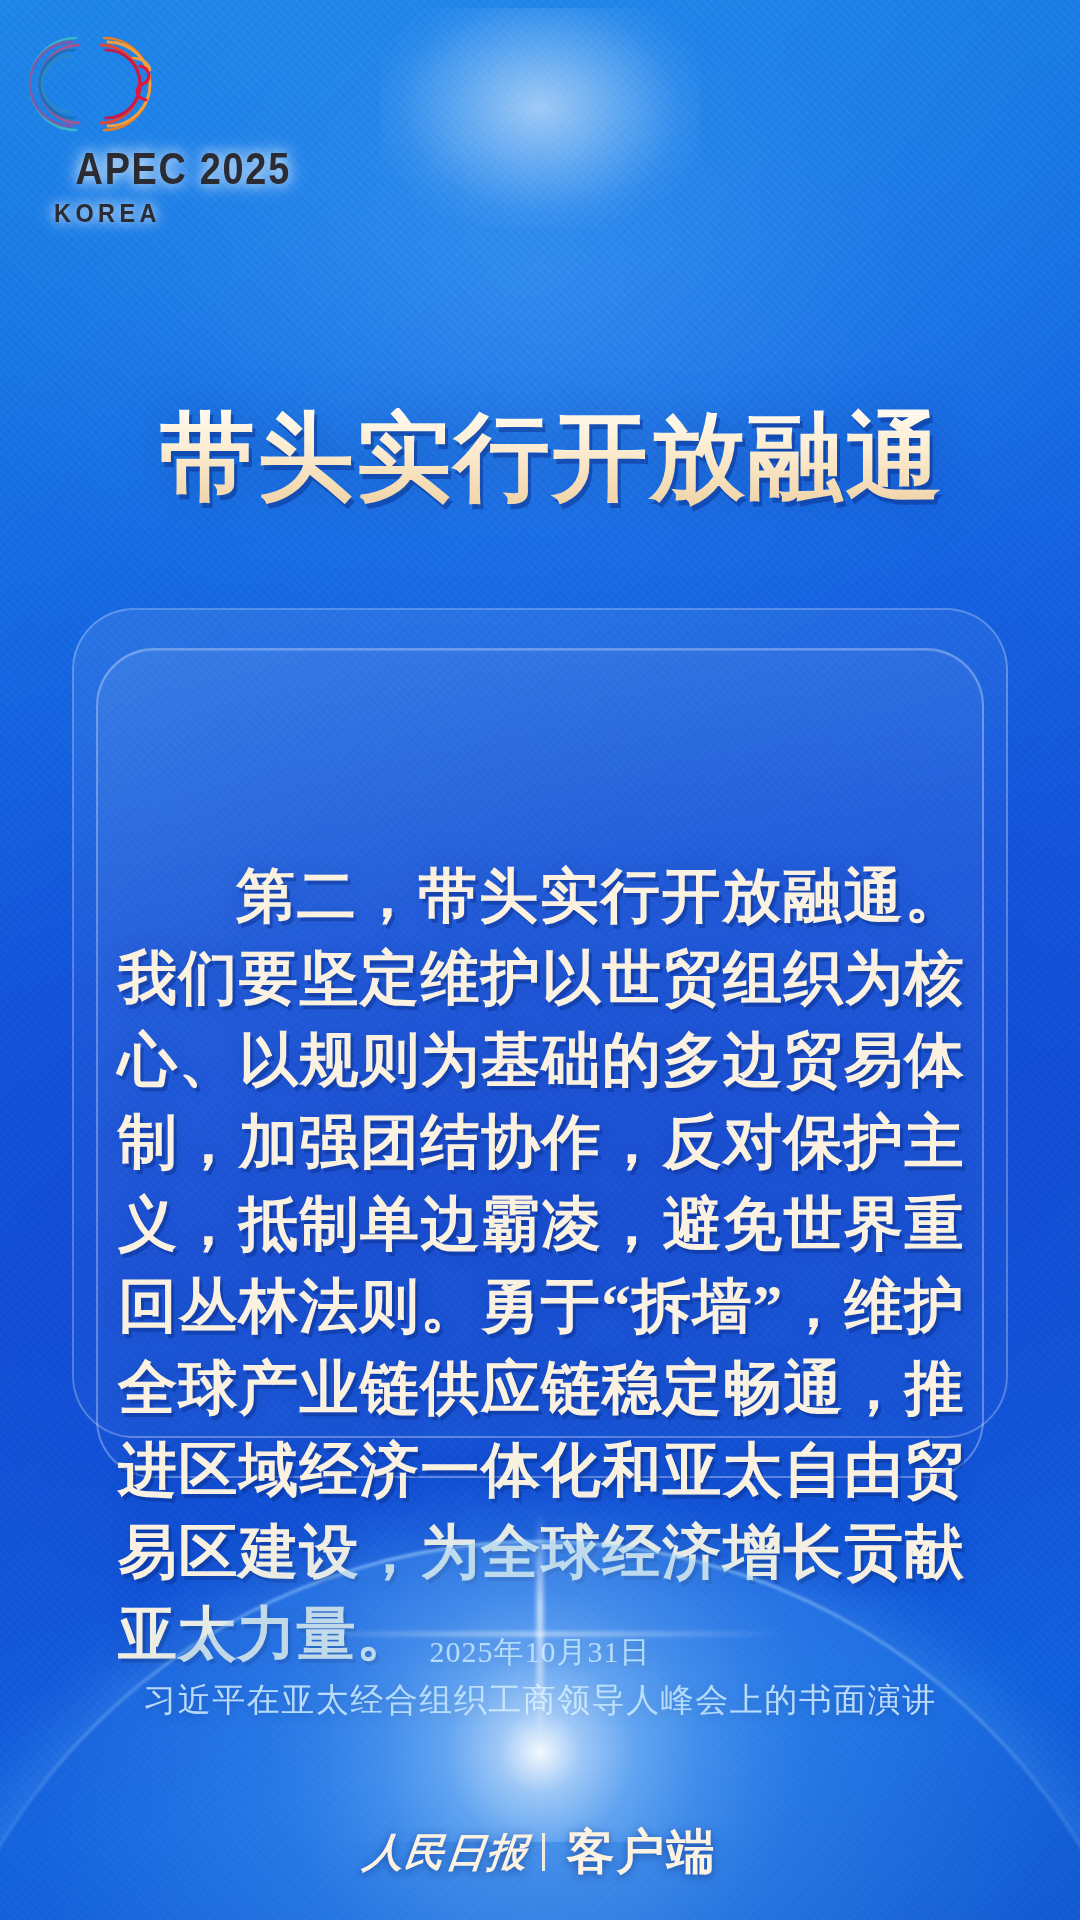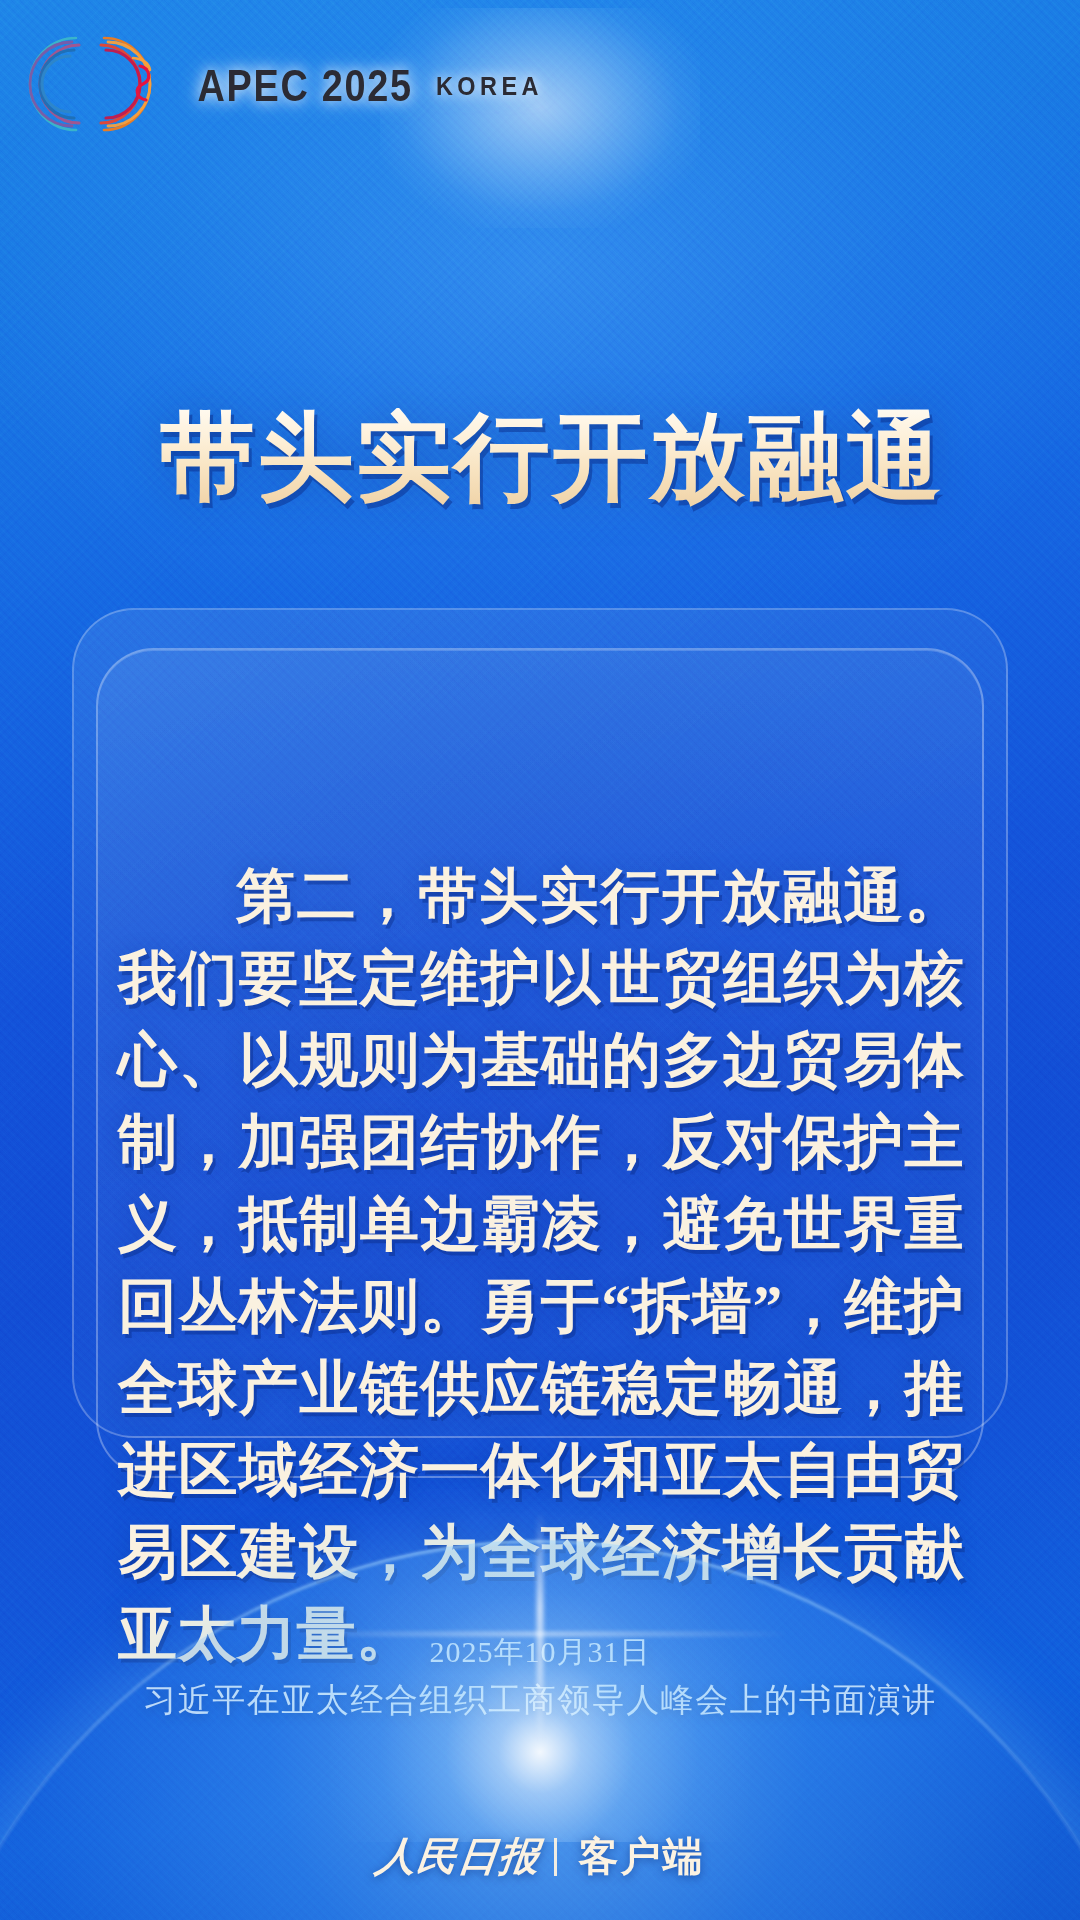--- a/index.html
+++ b/index.html
@@ -46,21 +46,21 @@
         rgba(0,0,0,0.030) 4px, rgba(0,0,0,0.030) 5px,
         rgba(0,0,0,0.00) 5px, rgba(0,0,0,0.00) 7px);
     pointer-events:none;
     mix-blend-mode:overlay;
     opacity:0.85;
   }
 
   
   #logo-block {
     position:absolute; top:28px; left:0; right:0;
-    display:flex; flex-direction:row; align-items:center;
+    display:flex; flex-direction:column; 
   }
   #logo-glow {
     position:absolute; top:-20px; left:50%; transform:translateX(-50%);
     width:320px; height:220px;
     background:radial-gradient(ellipse at 50% 45%,
        rgba(255,255,255,0.55) 0%, rgba(210,235,255,0.30) 38%,
        rgba(160,210,255,0.10) 62%, rgba(0,0,0,0) 78%);
     pointer-events:none;
   }
   #logo-mark { position:relative; width:180px; height:112px; }
@@ -239,21 +239,21 @@
     text-shadow:0 2px 8px rgba(5,30,110,0.5);
   }
   #brand-divider {
     width:3px; height:38px;
     background:#fbf2e2;
     opacity:0.95;
   }
   #brand-product {
     font-family:"Liberation Sans", sans-serif;
     font-weight:bold;
-    font-size:40px;
+    font-size:48px;
     letter-spacing:2px;
     color:#fbf2e2;
     text-shadow:0 2px 8px rgba(5,30,110,0.5);
     margin-left:8px;
   }
 </style>
 </head>
 <body>
 
 <div id="poster">

